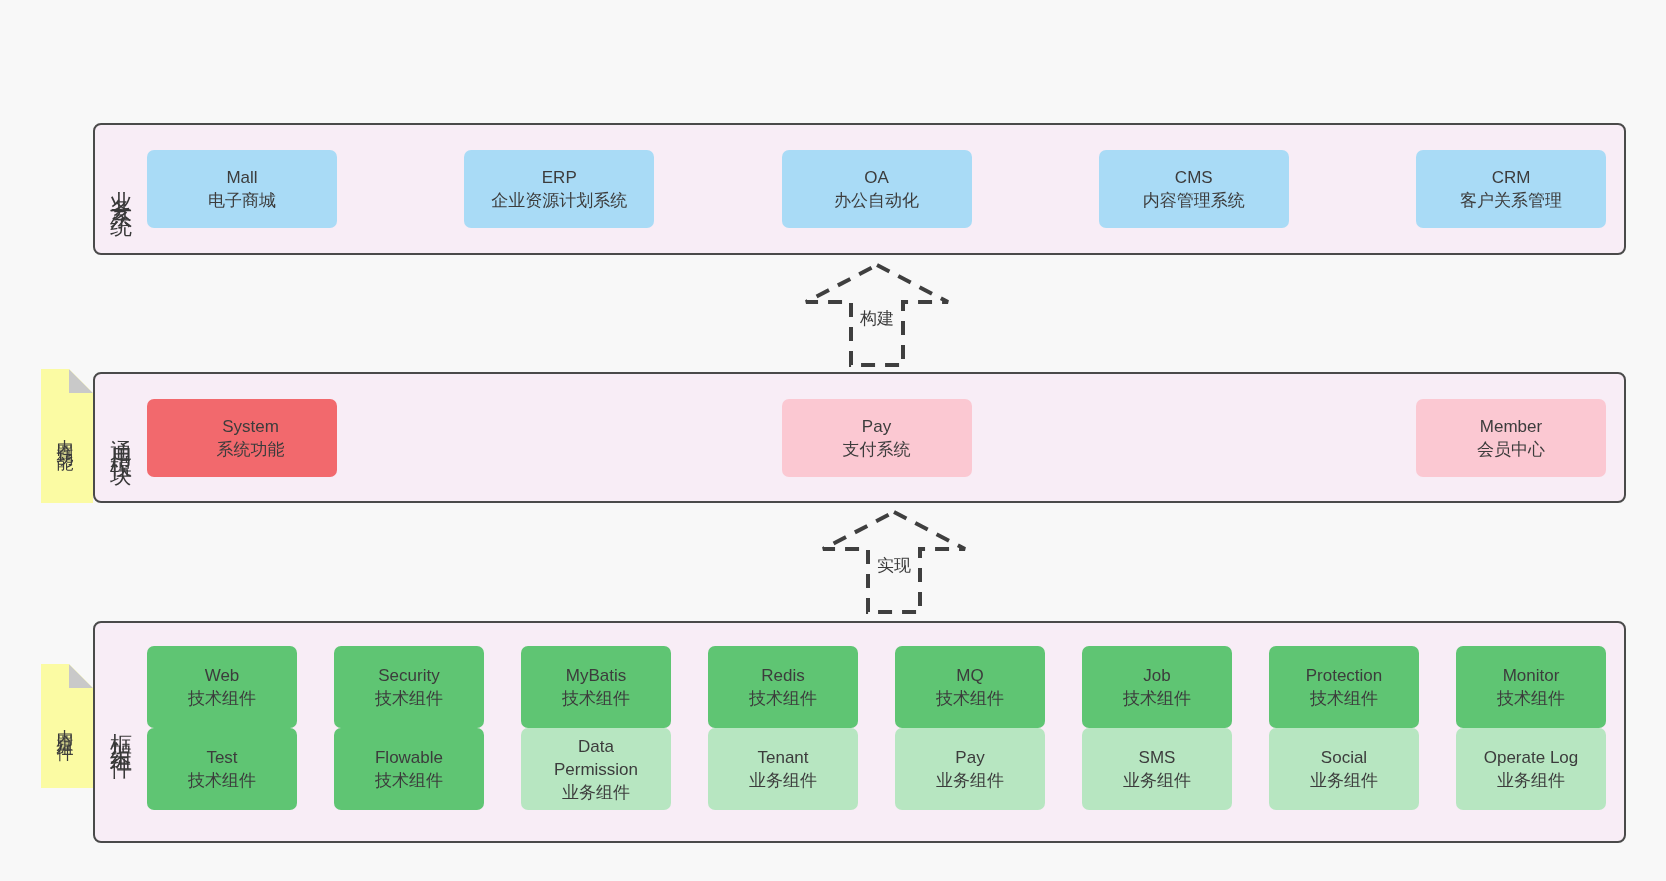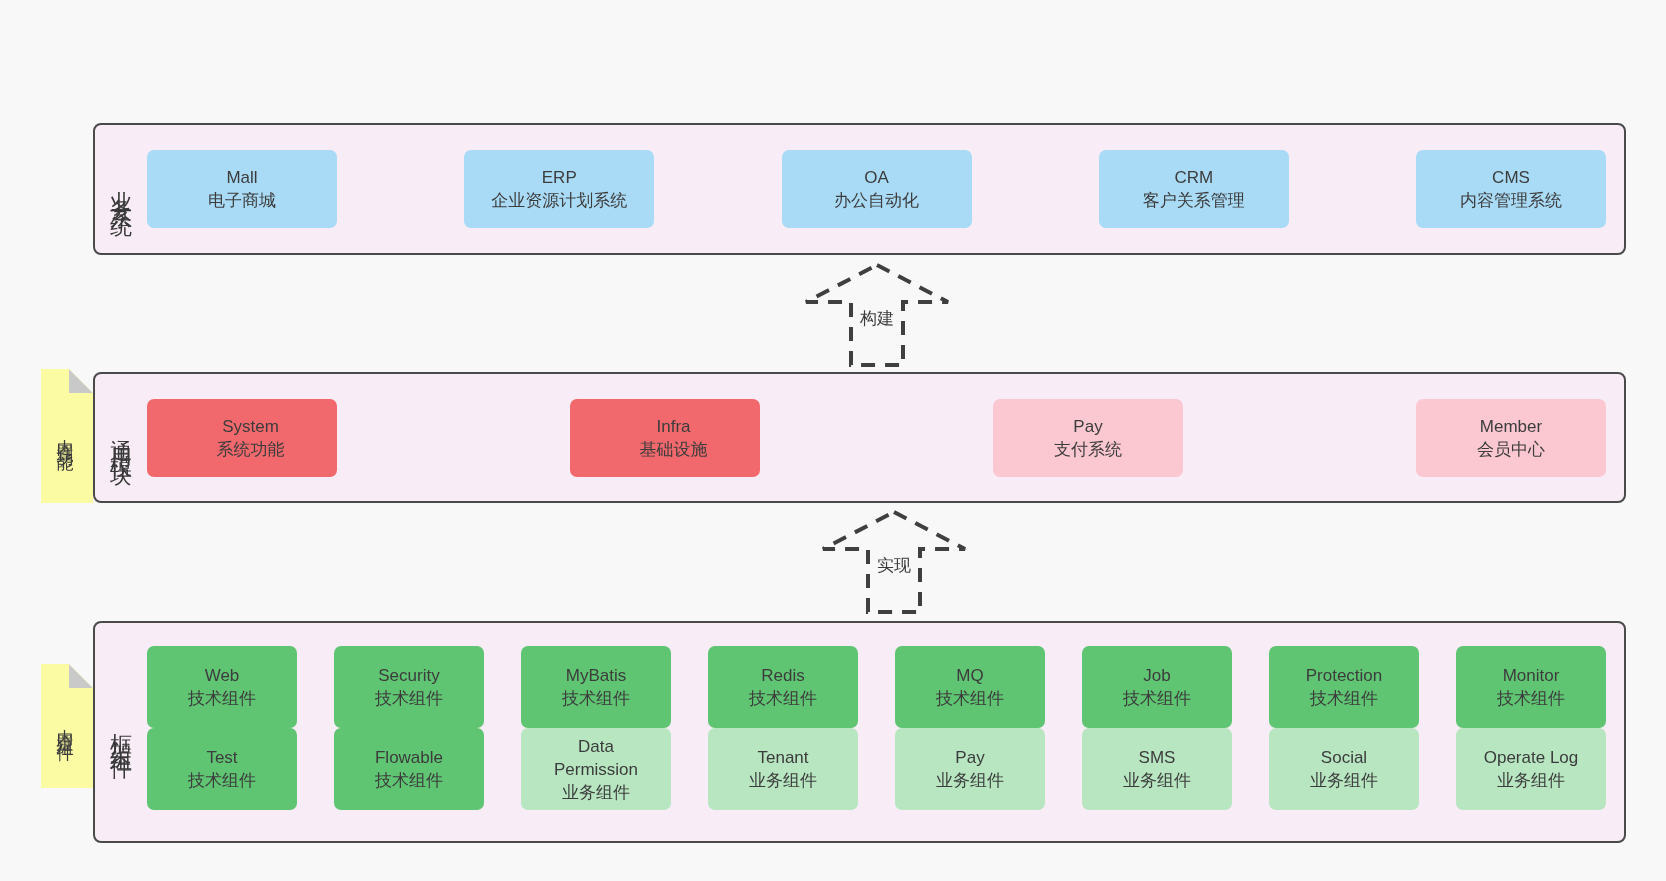--- a/index.html
+++ b/index.html
@@ -100,50 +100,46 @@
         <span class="name">ERP</span>
         <span class="desc">企业资源计划系统</span>
       </div>
 
       <div class="box box-lg v-blue">
         <span class="name">OA</span>
         <span class="desc">办公自动化</span>
       </div>
 
       <div class="box box-lg v-blue">
+        <span class="name">CMS</span>
+        <span class="desc">内容管理系统</span>
+      </div>
+
+      <div class="box box-lg v-blue">
         <span class="name">CRM</span>
         <span class="desc">客户关系管理</span>
-      </div>
-
-      <div class="box box-lg v-blue">
-        <span class="name">CMS</span>
-        <span class="desc">内容管理系统</span>
       </div>
 
     </div>
 </div>
 
 <svg class="arrow" id="arrow-build" width="150" height="106" viewBox="0 0 150 106">
   <path d="M75 3 L146 40 L101 40 L101 103 L49 103 L49 40 L4 40 Z"></path>
   <text x="75" y="62" text-anchor="middle">构建</text>
 </svg>
 
 <div class="panel" id="panel-modules">
   <div class="panel-label">通用模块</div>
   <div class="panel-content">
 
       <div class="box box-lg v-red">
         <span class="name">System</span>
         <span class="desc">系统功能</span>
       </div>
 
-      <div class="box box-lg v-red">
-        <span class="name">Infra</span>
-        <span class="desc">基础设施</span>
-      </div>
 
 
       <div class="box box-lg v-pink">
         <span class="name">Pay</span>
         <span class="desc">支付系统</span>
       </div>
 
       <div class="box box-lg v-pink">
         <span class="name">Member</span>
         <span class="desc">会员中心</span>

